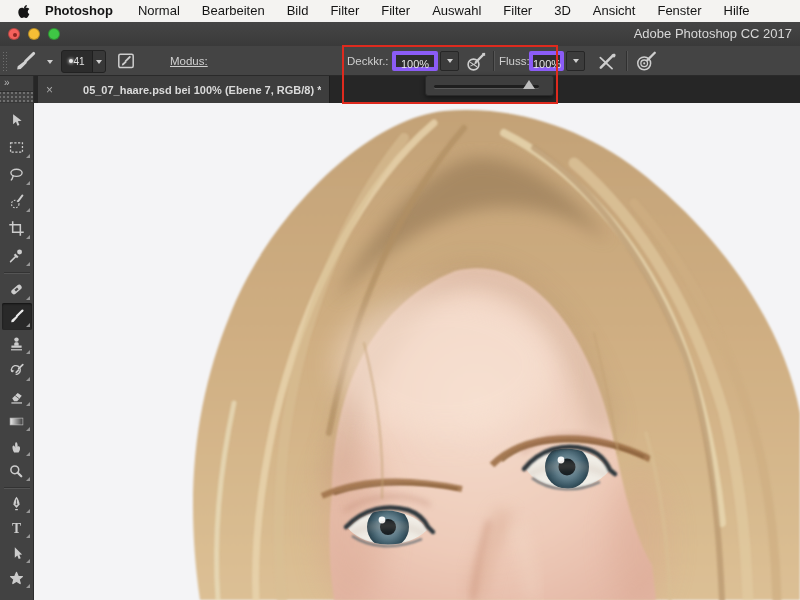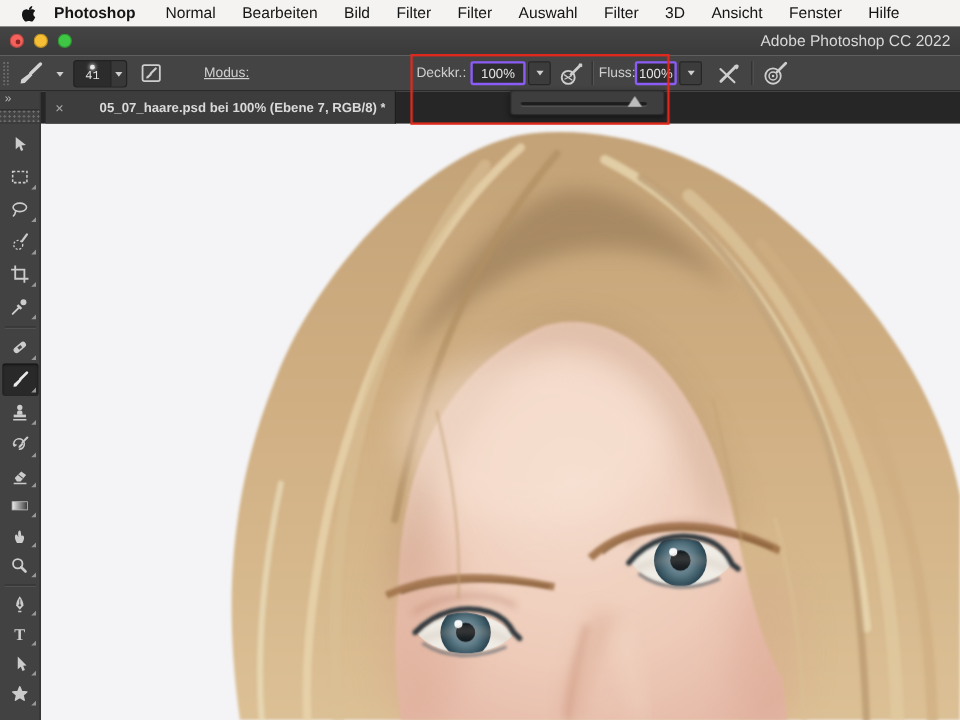--- a/index.html
+++ b/index.html
@@ -26,32 +26,32 @@
   
   .optionsbar { position:absolute; left:0; top:46px; width:800px; height:30px;
     background:#444444; border-bottom:1px solid #2a2a2a; z-index:20; }
   .grip-v { position:absolute; left:2px; top:5px; width:6px; height:20px;
     background:radial-gradient(circle,#6e6e6e 0.8px,transparent 1px); background-size:3px 3px; }
   .ob-icon { position:absolute; top:4px; }
   .caret-down { width:0; height:0; border-left:3.5px solid transparent; border-right:3.5px solid transparent; border-top:4px solid #cfcfcf; display:inline-block; }
   .ob-caret1 { position:absolute; left:47px; top:14px; }
   .brushpreview { position:absolute; left:61px; top:4px; width:45px; height:23px;
     background:#2c2c2c; border:1px solid #222; border-radius:3px; display:flex; }
-  .bp-main { width:30px; display:flex; flex-direction:column; align-items:center; justify-content:center;font-family:Liberation Mono, monospace; }
+  .bp-main { width:30px; display:flex; flex-direction:row; align-items:center; justify-content:center; }
   .bp-dot { width:4px; height:4px; border-radius:50%; background:#e9e9e9; box-shadow:0 0 3px 1px rgba(255,255,255,.5); margin-bottom:1px; }
   .bp-size { font-size:10px; color:#e2e2e2; }
   .bp-arrow { width:13px; border-left:1px solid #1f1f1f; background:#383838; display:flex; align-items:center; justify-content:center; border-radius:0 2px 2px 0; }
   .ob-label { position:absolute; top:0; line-height:30px; font-size:11.5px; color:#cfcfcf; white-space:nowrap; }
   .ob-select { position:absolute; left:206px; top:5px; width:131px; height:20px; background:#3a3a3a;
     border:1px solid #262626; border-radius:3px; color:#e0e0e0; font-size:11.5px; line-height:18px;
     padding-left:9px; }
   .updown { position:absolute; right:6px; top:3px; display:flex; flex-direction:column; gap:2px; }
   .updown i { display:block; width:0; height:0; border-left:3.5px solid transparent; border-right:3.5px solid transparent; }
   .updown .u { border-bottom:4px solid #cfcfcf; } .updown .d { border-top:4px solid #cfcfcf; }
-  .ob-input { position:absolute; top:5px; height:20px; background:#2e2e2e; border:2px solid #8b5cf6;
+  .ob-input { position:absolute; top:5px; height:20px; background:#2e2e2e; border:4px solid #8b5cf6;
     border-radius:2px; color:#e4e4e4; font-size:11px; text-align:center; line-height:18px; }
   .ob-dropbtn { position:absolute; top:5px; width:19px; height:20px; background:#3c3c3c;
     border:1px solid #262626; border-radius:2px; display:flex; align-items:center; justify-content:center; }
   .ob-sep { position:absolute; top:5px; width:1px; height:20px; background:#303030; box-shadow:1px 0 0 #555; }
 
   
   .tabbar { position:absolute; left:34px; top:76px; width:766px; height:27px; background:#262626; z-index:10; }
   .doctab { position:absolute; left:4px; top:0; width:292px; height:27px; background:#3d3d3d;
     border-right:1px solid #1e1e1e; display:flex; align-items:center; padding:0 8px; gap:8px; }
   .doctab .close { color:#a9a9a9; font-size:12px; line-height:12px; }
@@ -113,21 +113,21 @@
     <span class="mitem">Fenster</span>
     <span class="mitem">Hilfe</span>
   </div>
 
   <div class="titlebar">
     <div class="tlights">
       <span class="tlight tl-red"></span>
       <span class="tlight tl-yellow"></span>
       <span class="tlight tl-green"></span>
     </div>
-    <span class="wtitle">Adobe Photoshop CC 2022</span>
+    <span class="wtitle">Adobe Photoshop CC 2017</span>
   </div>
 
   <div class="optionsbar">
     <div class="grip-v"></div>
     <span class="ob-icon" style="left:13px; top:4px;">
       <svg width="24" height="22" viewBox="0 0 22 20">
           <path d="M19 3 L11.5 10.2" stroke="#d2d2d2" stroke-width="2.6" stroke-linecap="round" fill="none"></path>
           <path d="M11 9.8 L12.8 11.6 L7 17.4 L3.8 17.8 L4.3 14.8 Z" fill="#d2d2d2"></path>
         </svg>
     </span>

